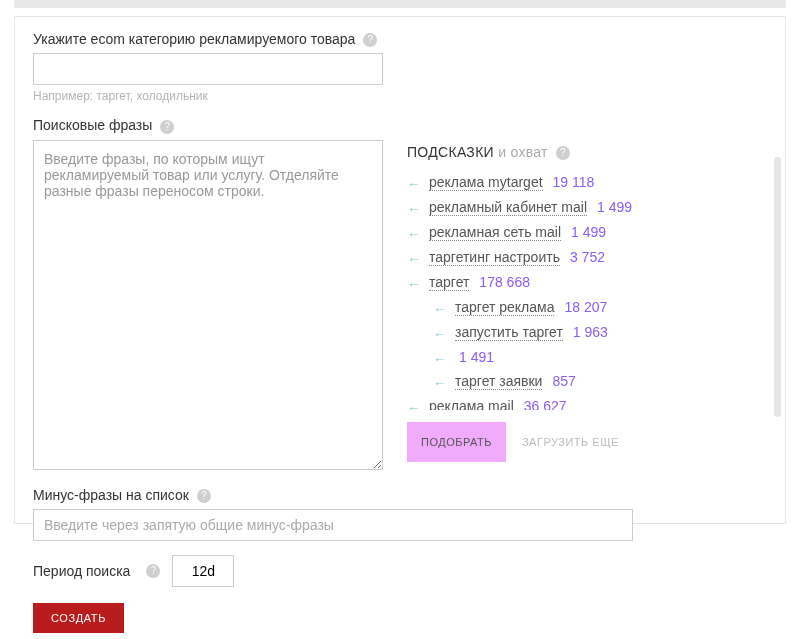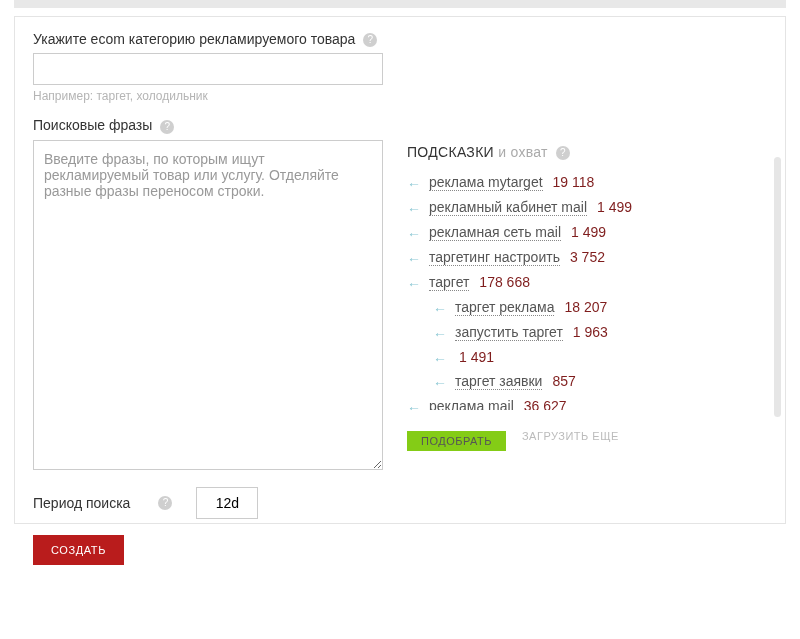--- a/index.html
+++ b/index.html
@@ -96,39 +96,38 @@
     font-size: 14px;
     width: 16px;
     display: inline-block;
   }
   .phrase {
     color: #555;
     border-bottom: 1px dotted #888;
     cursor: pointer;
   }
   .count {
-    color: #7f1d1d;
+    color: #8b5cf6;
     margin-left: 4px;
   }
   .sugg-actions {
     display: flex;
     gap: 16px;
     align-items: center;
     margin-top: 12px;
   }
   .btn-grey {
-    background: #84cc16;
+    background: #f0abfc;
     border: none;
-    padding: 4px 14px;
+    padding: 14px 14px;
     font-size: 11px;
     letter-spacing: 0.5px;
     color: #555;
     cursor: pointer;
     text-transform: uppercase;
-    margin-top: 9px;
   }
   .btn-link {
     background: none;
     border: none;
     font-size: 11px;
     letter-spacing: 0.5px;
     color: #bbb;
     cursor: pointer;
     text-transform: uppercase;
   }
@@ -137,21 +136,21 @@
     height: 32px;
     border: 1px solid #ccc;
     padding: 4px 10px;
     font-size: 14px;
     color: #999;
   }
   .minus-input::placeholder { color: #aaa; }
   .period-row {
     display: flex;
     align-items: center;
-    gap: 24px;
+    gap: 12px;
     margin-top: 14px;
   }
   .period-input {
     width: 62px;
     height: 32px;
     border: 1px solid #ccc;
     text-align: center;
     font-size: 14px;
   }
   .btn-primary {
@@ -261,20 +260,27 @@
           </div>
         <div class="sugg-actions">
           <button class="btn-grey">ПОДОБРАТЬ</button>
           <button class="btn-link">ЗАГРУЗИТЬ ЕЩЕ</button>
         </div>
       </div>
     </div>
   </div>
 
   
+  <div class="field-group" style="margin-top:4px;">
+    <div class="label">
+      <span>Минус-фразы на список</span>
+      <span class="help-icon">?</span>
+    </div>
+    <input type="text" class="minus-input" placeholder="Введите через запятую общие минус-фразы" style="">
+  </div>
 
   
   <div class="period-row">
     <span>Период поиска</span>
     <span class="help-icon">?</span>
     <input type="text" class="period-input" value="12d" style="">
   </div>
 
   
   <button class="btn-primary">СОЗДАТЬ</button>

